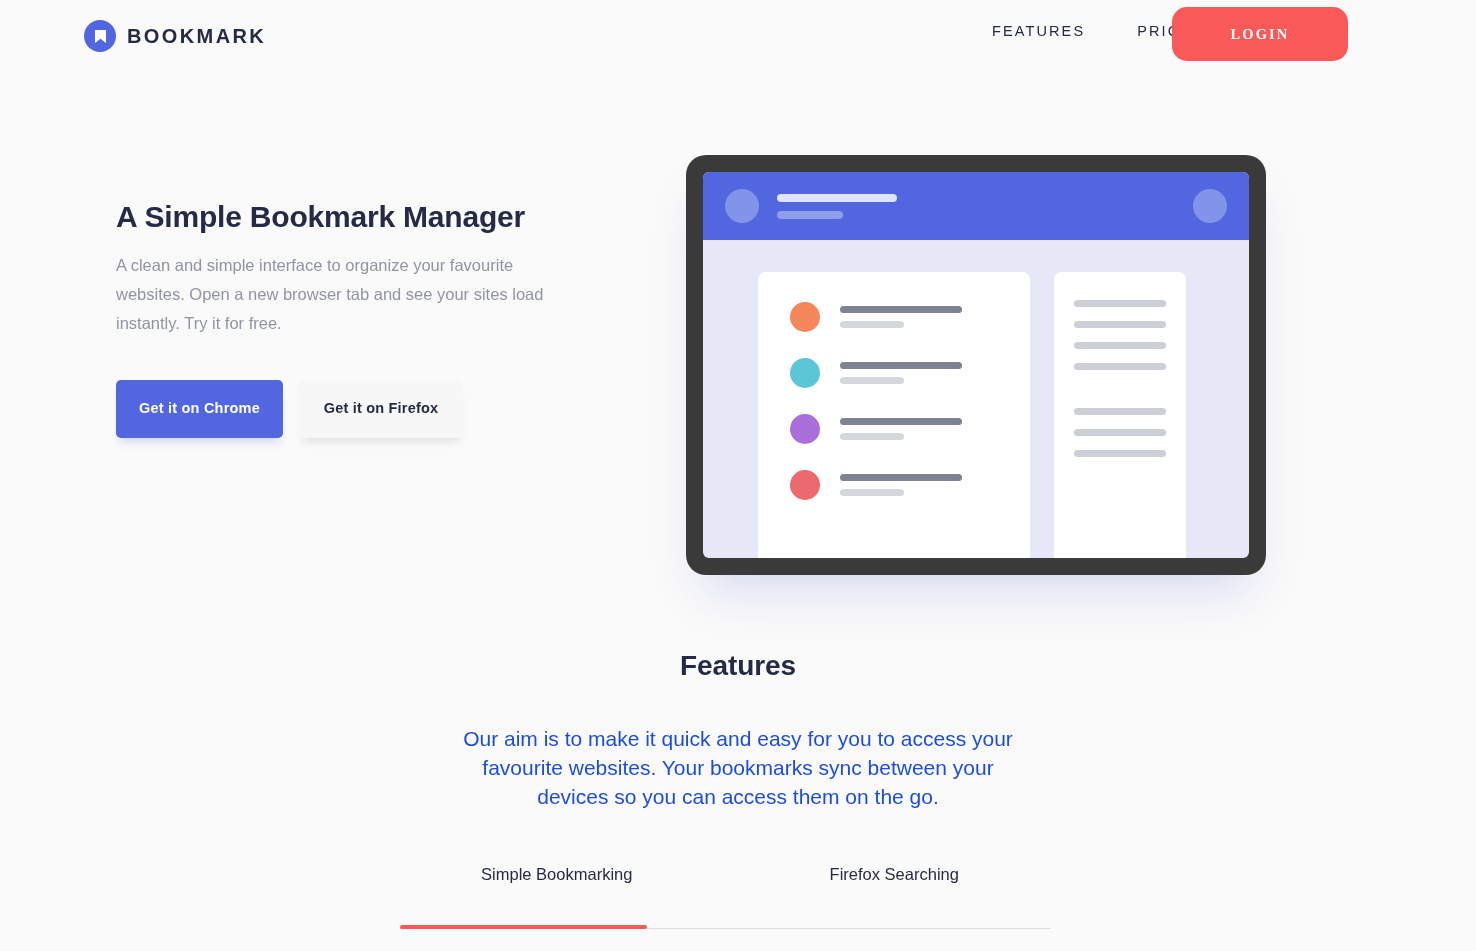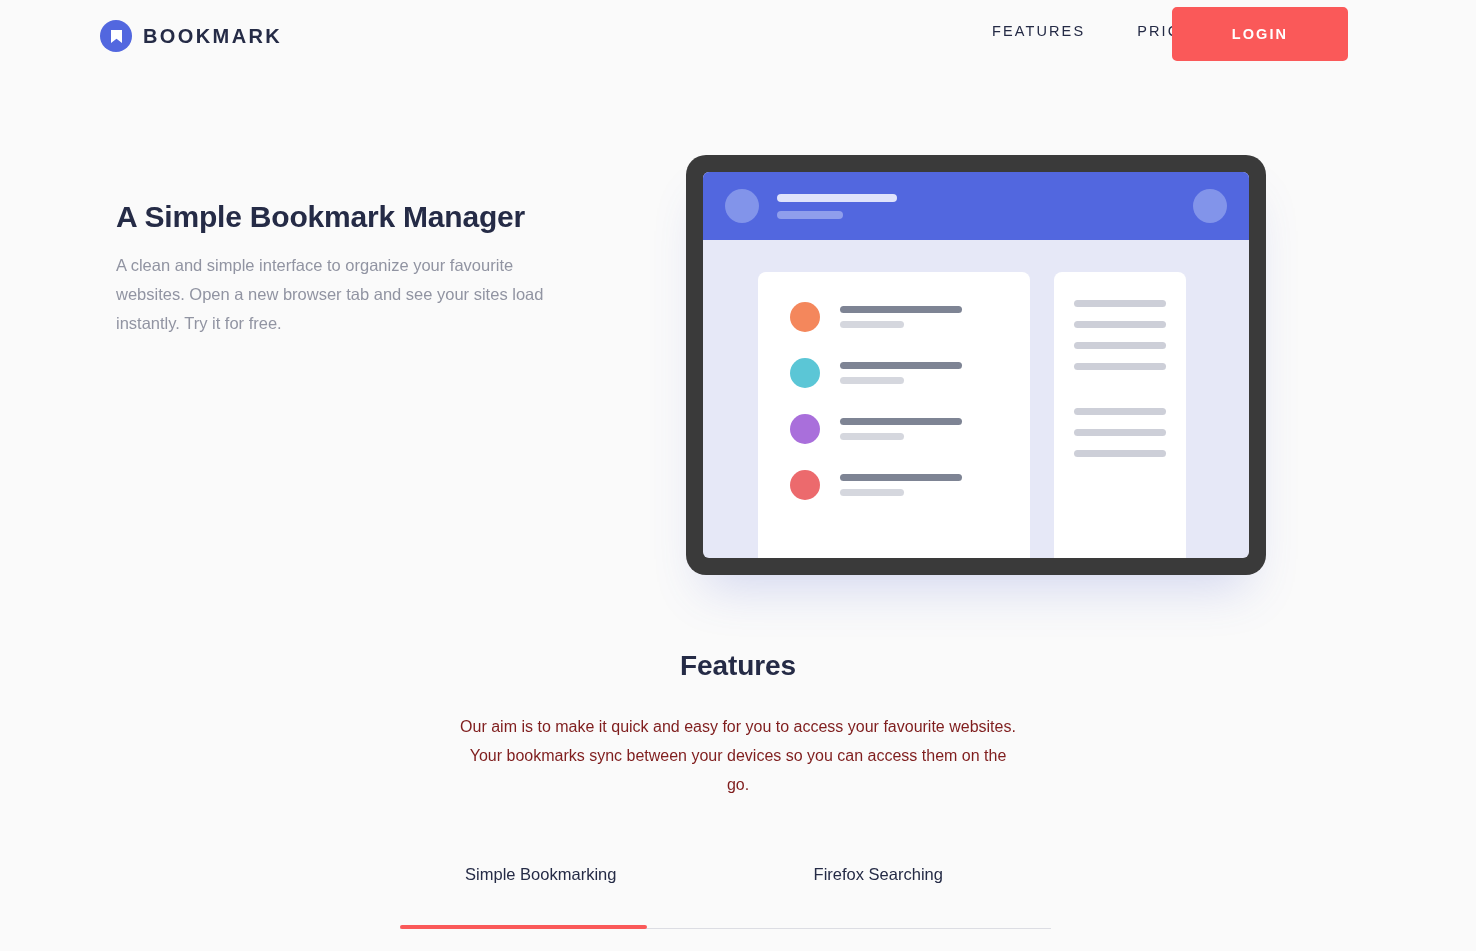--- a/index.html
+++ b/index.html
@@ -29,21 +29,21 @@
     position: absolute;
     top: 0; left: 0;
     width: 1476px;
     height: 68px;
     display: flex;
     align-items: center;
   }
 
   .brand {
     position: absolute;
-    left: 100px;
+    left: 84px;
     top: 20px;
     display: flex;
     align-items: center;
     gap: 11px;
   }
 
   .brand-mark {
     width: 32px;
     height: 32px;
     border-radius: 50%;
@@ -80,23 +80,23 @@
   }
 
   .login-button {
     position: absolute;
     right: 128px;
     top: 7px;
     width: 176px;
     height: 54px;
     background: #fa5959;
     border: 2px solid #fa5959;
-    border-radius: 5px;
+    border-radius: 15px;
     color: #ffffff;
-    font-family: Liberation Sans, sans-serif;
+    font-family: Liberation Serif, serif;
     font-size: 14.5px;
     font-weight: bold;
     letter-spacing: 2.1px;
     cursor: pointer;
     line-height: 1;
   }
 
   
   .hero-copy {
     position: absolute;
@@ -313,32 +313,32 @@
   }
 
   .features-title {
     font-size: 28px;
     font-weight: bold;
     color: #252b46;
     letter-spacing: -0.1px;
   }
 
   .features-text {
-    margin: 30px auto 0;
+    margin: 42px auto 0;
     width: 560px;
-    font-size: 16px;
+    font-size: 21px;
     line-height: 29px;
-    color: #7f1d1d;
+    color: #1d4ed8;
   }
 
   
   .tabs {
     position: absolute;
     top: 866px;
-    left: 384px;
+    left: 400px;
     width: 651px;
     display: flex;
     gap: 24px;
   }
 
   .tab {
     flex: 1 1 0;
     text-align: center;
     padding-bottom: 28px;
     font-size: 16.5px;
@@ -390,20 +390,24 @@
       <a class="nav-link" href="#">PRICING</a>
       <a class="nav-link" href="#">CONTACT</a>
     </nav>
 
     <button class="login-button">LOGIN</button>
   </header>
 
   <section class="hero-copy">
     <h1 class="hero-title">A Simple Bookmark Manager</h1>
     <p class="hero-text">A clean and simple interface to organize your favourite websites. Open a new browser tab and see your sites load instantly. Try it for free.</p>
+    <div class="hero-buttons">
+      <button class="btn btn-chrome">Get it on Chrome</button>
+      <button class="btn btn-firefox">Get it on Firefox</button>
+    </div>
   </section>
 
   <section class="hero-illustration">
     <div class="tablet">
       <div class="tablet-screen">
 
         <div class="screen-topbar">
           <span class="topbar-avatar"></span>
           <span class="topbar-lines">
             <span class="topbar-line-a"></span>

